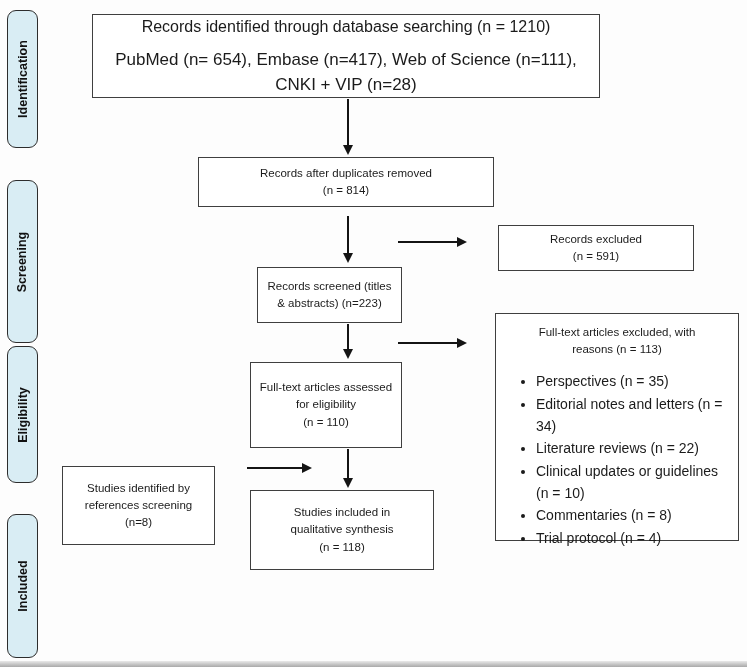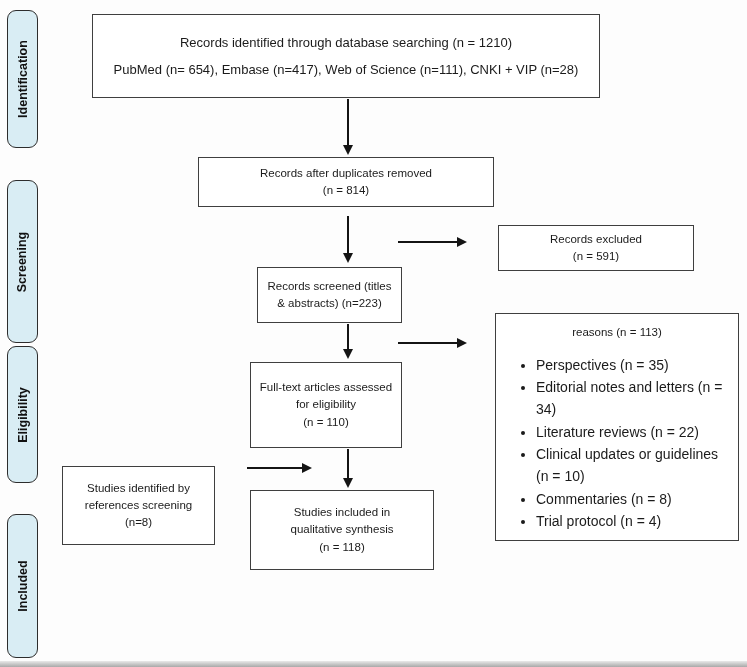--- a/index.html
+++ b/index.html
@@ -28,22 +28,22 @@
   .arrow-v { position:absolute; width:2px; background:#141414; }
   .arrow-v::after {
     content:""; position:absolute; bottom:-9px; left:-4.5px;
     border:5.5px solid transparent; border-bottom:0; border-top:10px solid #141414;
   }
   .arrow-h { position:absolute; height:2px; background:#141414; }
   .arrow-h::after {
     content:""; position:absolute; right:-9px; top:-4.5px;
     border:5.5px solid transparent; border-right:0; border-left:10px solid #141414;
   }
-  .big-box-line1 { font-size:13px; }
-  .big-box-line2 { font-size:13px; margin-top:8px; }
+  .big-box-line1 { font-size:16px; }
+  .big-box-line2 { font-size:17px; margin-top:8px; }
   .excl-box { justify-content:flex-start; padding:10px 10px 8px 10px; }
   .excl-title { font-size:11.5px; line-height:1.45; }
   .excl-list {
     margin-top:14px; text-align:left; list-style:disc;
     padding-left:30px; padding-right:2px; font-size:14px; line-height:1.55;
     align-self:stretch;
   }
   .excl-list li { margin-bottom:1px; }
   .bottom-strip {
     position:absolute; left:0; top:661px; width:747px; height:6px;
@@ -82,20 +82,21 @@
     <div>Records excluded</div>
     <div>(n = 591)</div>
   </div>
 
   <div class="box" style="left:257px; top:267px; width:145px; height:56px;">
     <div>Records screened (titles</div>
     <div>&amp; abstracts) (n=223)</div>
   </div>
 
   <div class="box excl-box" style="left:495px; top:313px; width:244px; height:228px;">
+    <div class="excl-title">Full-text articles excluded, with</div>
     <div class="excl-title">reasons (n = 113)</div>
     <ul class="excl-list">
       <li>Perspectives (n = 35)</li>
       <li>Editorial notes and letters (n = 34)</li>
       <li>Literature reviews (n = 22)</li>
       <li>Clinical updates or guidelines (n = 10)</li>
       <li>Commentaries (n = 8)</li>
       <li>Trial protocol (n = 4)</li>
     </ul>
   </div>

